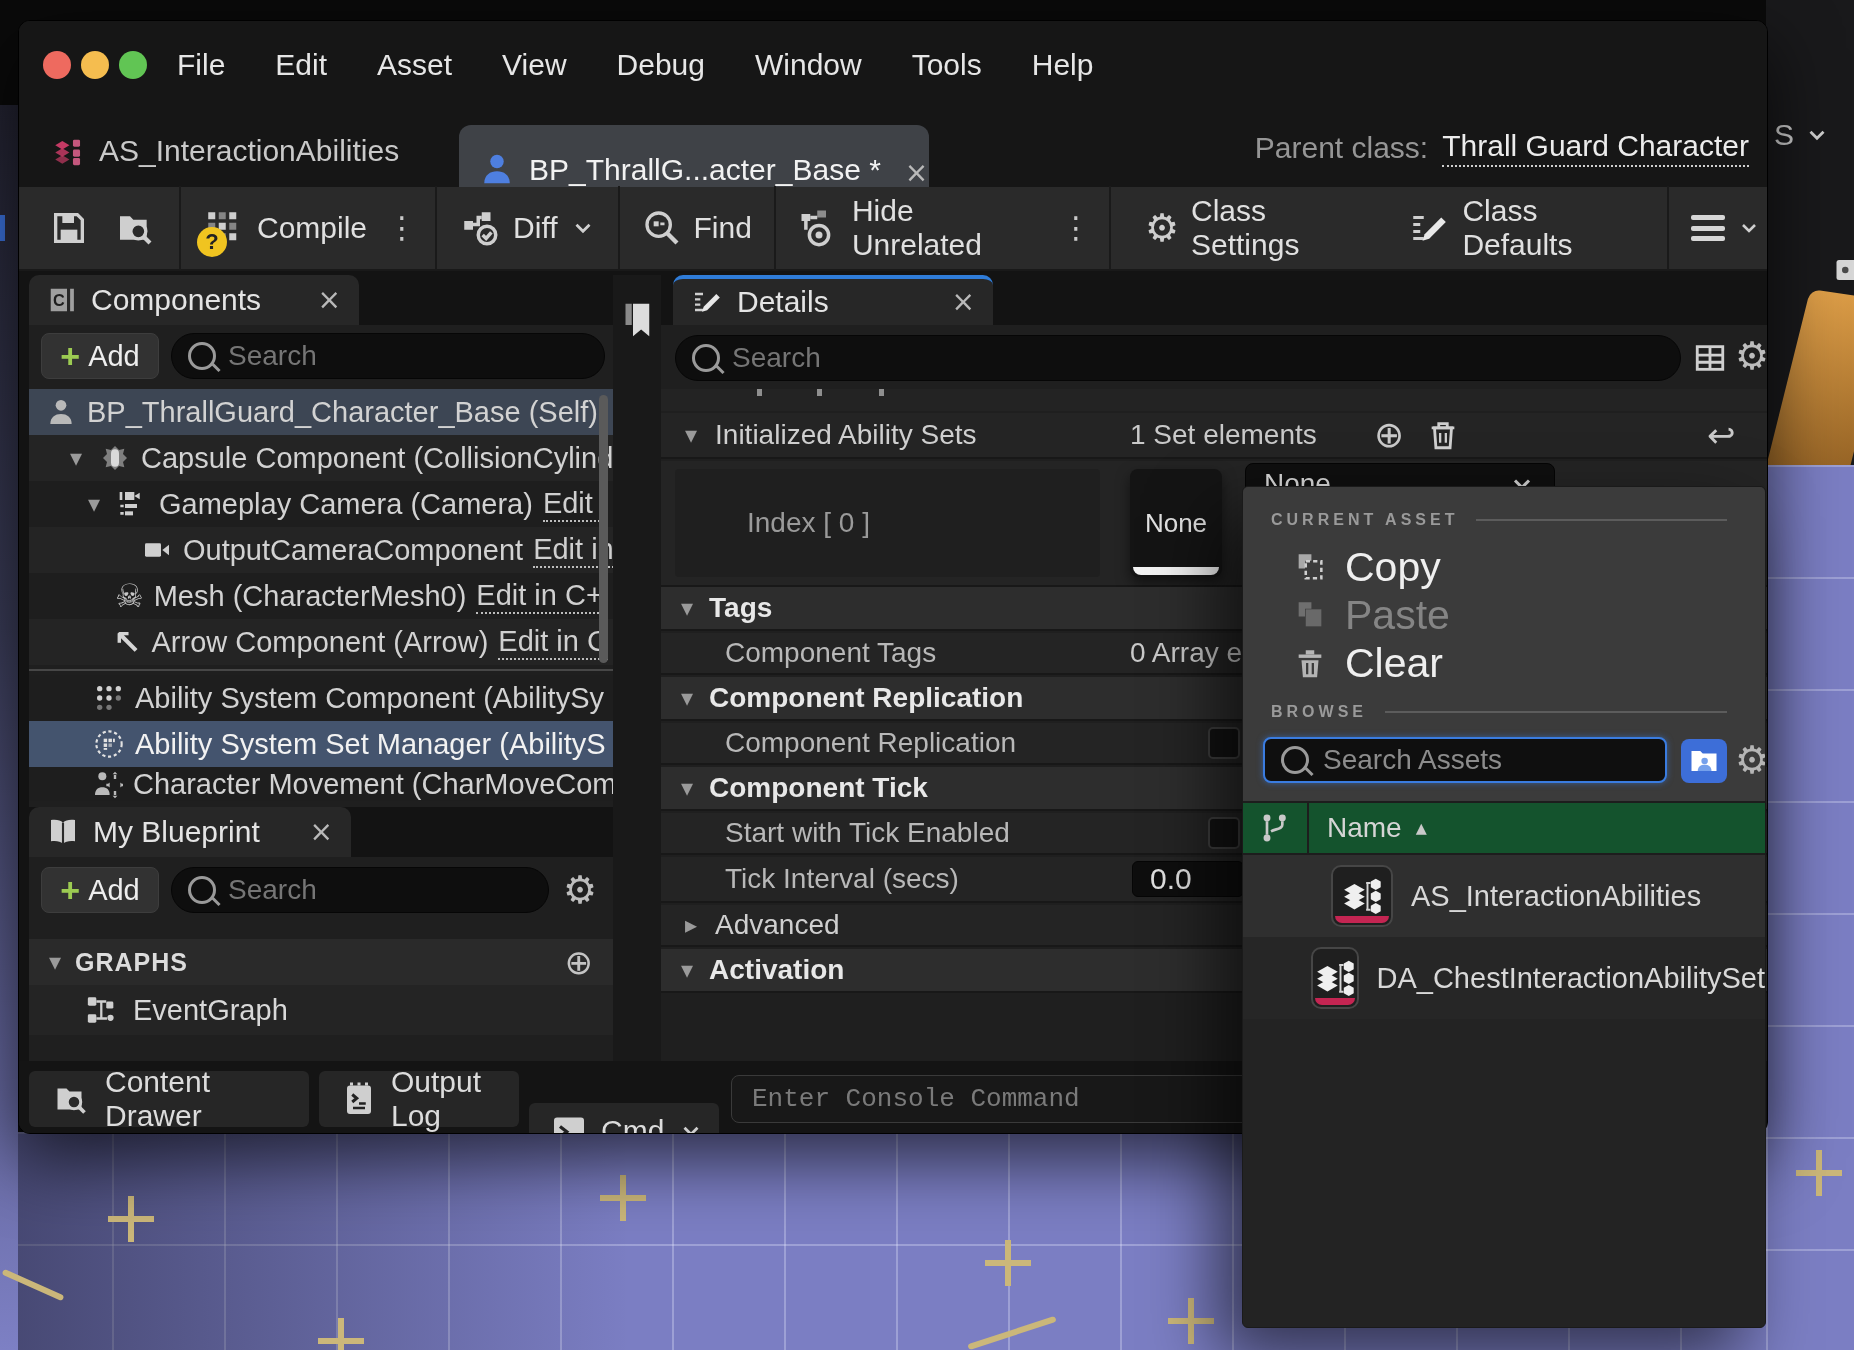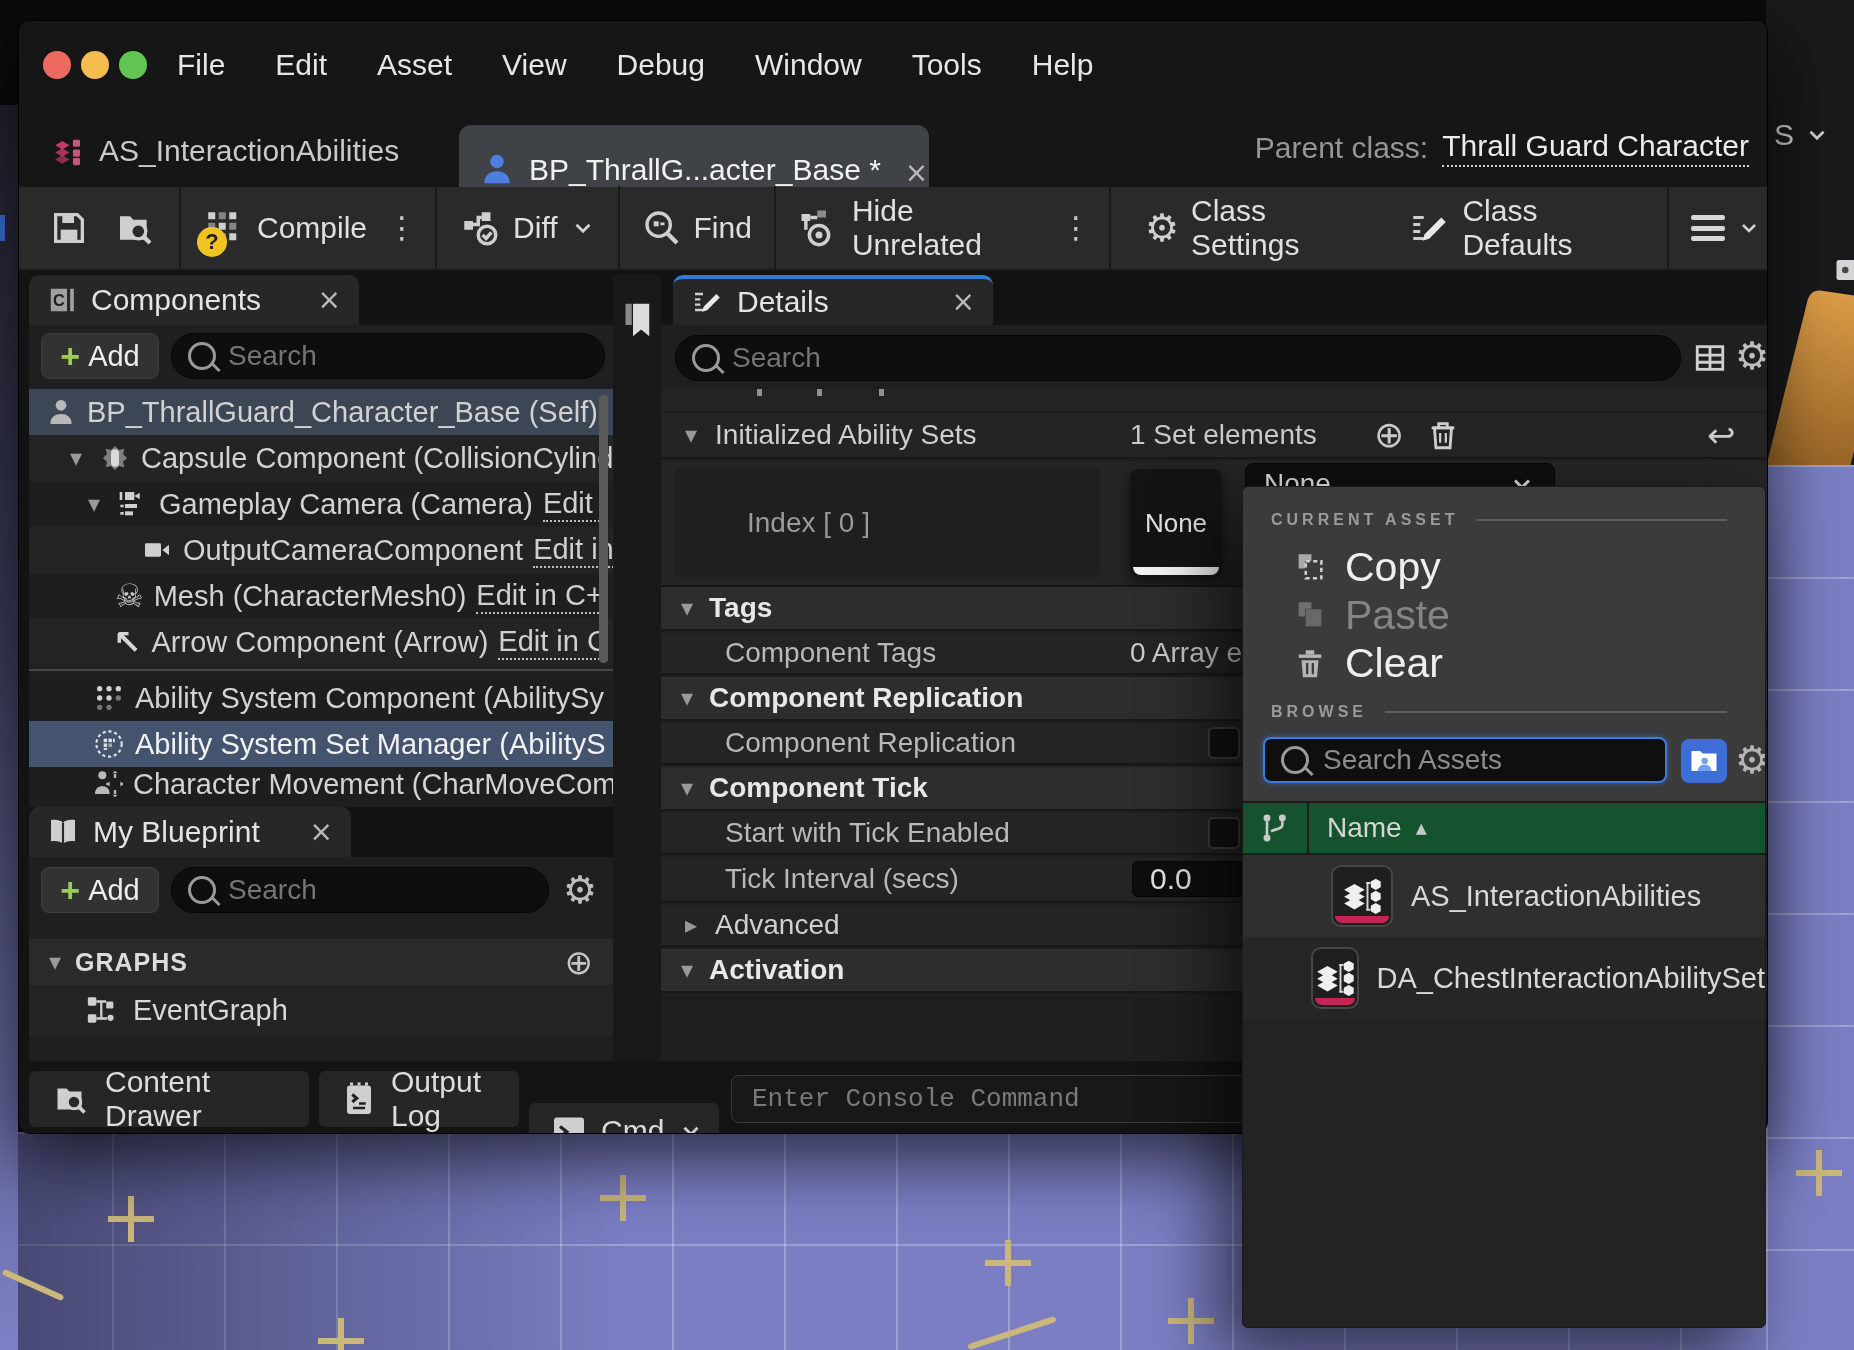--- a/index.html
+++ b/index.html
@@ -422,21 +422,21 @@
                 <rect x="11.6" y="8" width="2.6" height="2.6"></rect>
                 <rect x="15" y="8" width="1.4" height="2.6"></rect>
                 <rect x="8" y="11.6" width="2.6" height="2.6"></rect>
                 <rect x="11.6" y="11.6" width="2.6" height="2.6" opacity=".6"></rect>
                 <rect x="8" y="15" width="2.6" height="1.4"></rect>
               </g>
             </svg>
           </span>
         <span>Ability System Set Manager (AbilityS</span>
       </div>
-      <div class="trow rowb" style="padding-left:62px;height:34px;overflow:hidden;align-items:center;">
+      <div class="trow rowb" style="padding-left:62px;height:34px;overflow:hidden;align-items:flex-end;">
         <span class="ic">
             <svg viewBox="0 0 24 24">
               <circle cx="8.5" cy="5.5" r="3" fill="#b9b9b9"></circle>
               <path d="M3 19.5c0-4 2.3-5.8 5.5-5.8s5.5 1.8 5.5 5.8z" fill="#b9b9b9"></path>
               <path d="M18 4.5v3m0 9v3m-4.5-7.5h-2m11 0h2" stroke="#b9b9b9" stroke-width="1.8"></path>
               <path d="M18 2l-1.8 2h3.6zM18 22l-1.8-2h3.6zM24 12l-2-1.8v3.6zM12 12l2-1.8v3.6z" fill="#b9b9b9"></path>
             </svg>
           </span>
         <span>Character Movement (CharMoveCom</span>
       </div>

